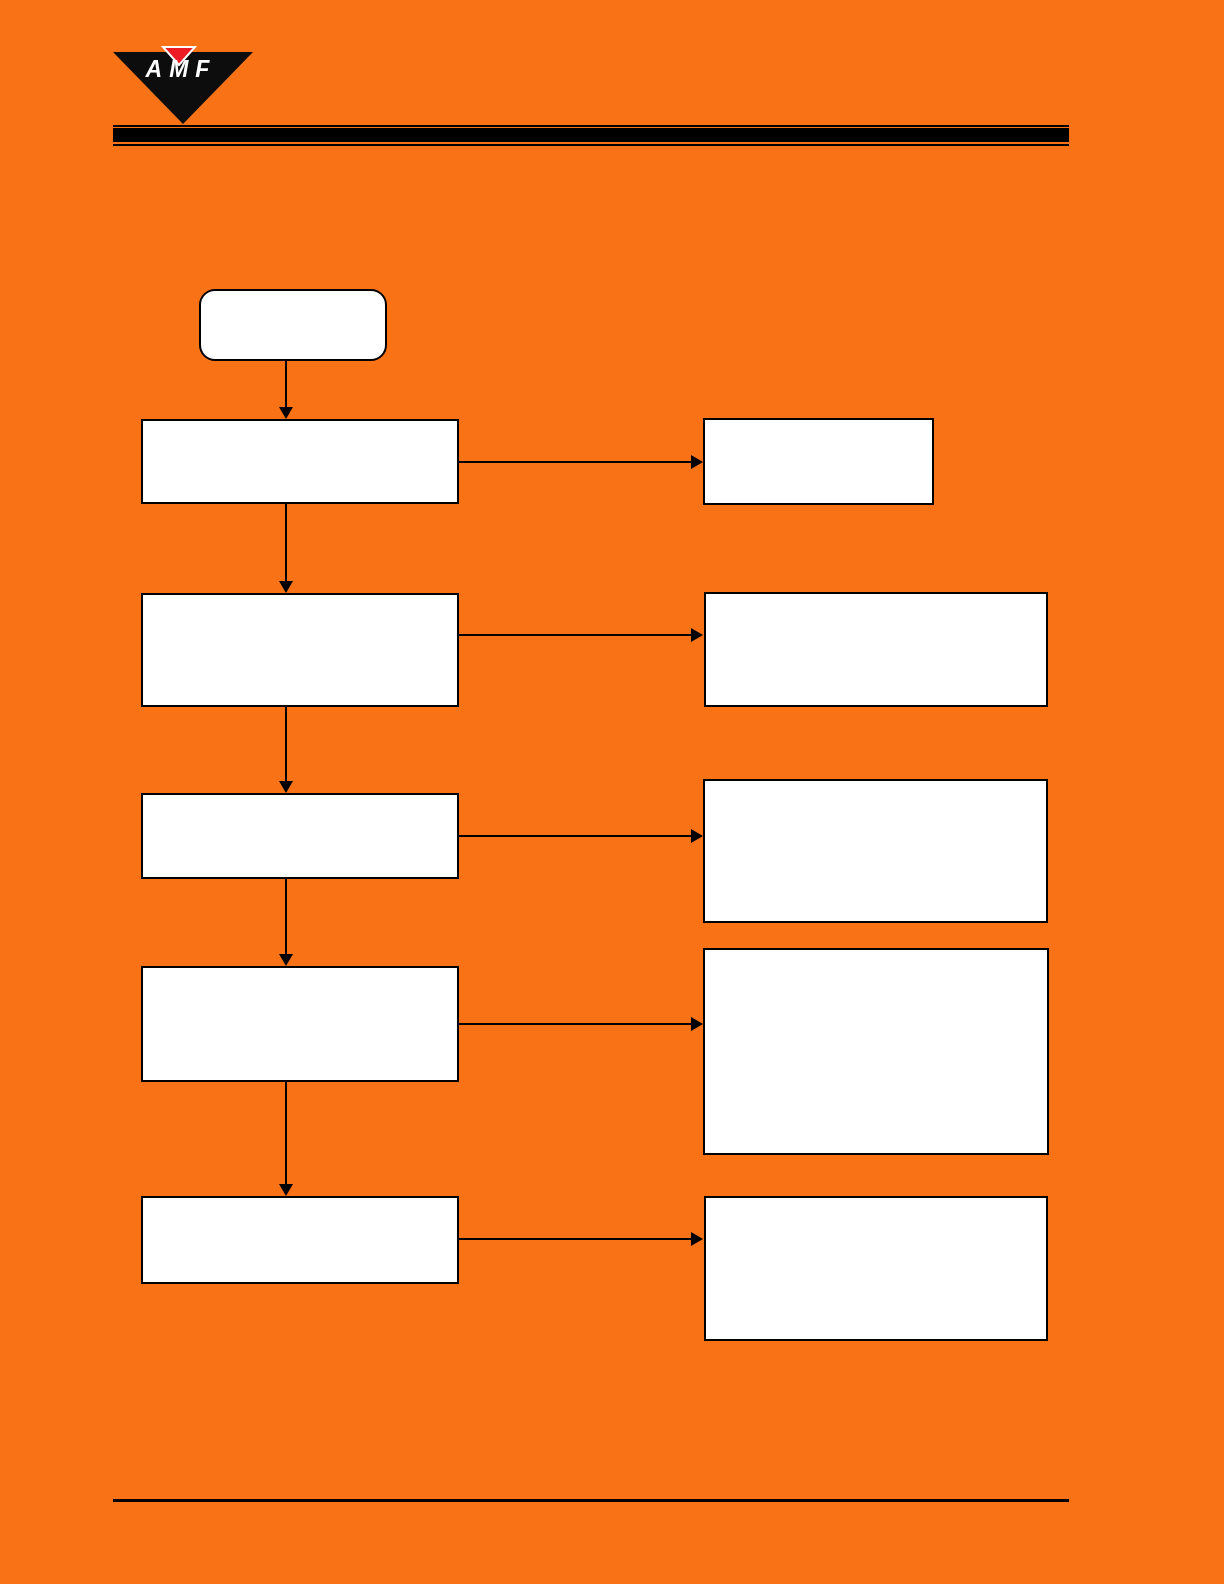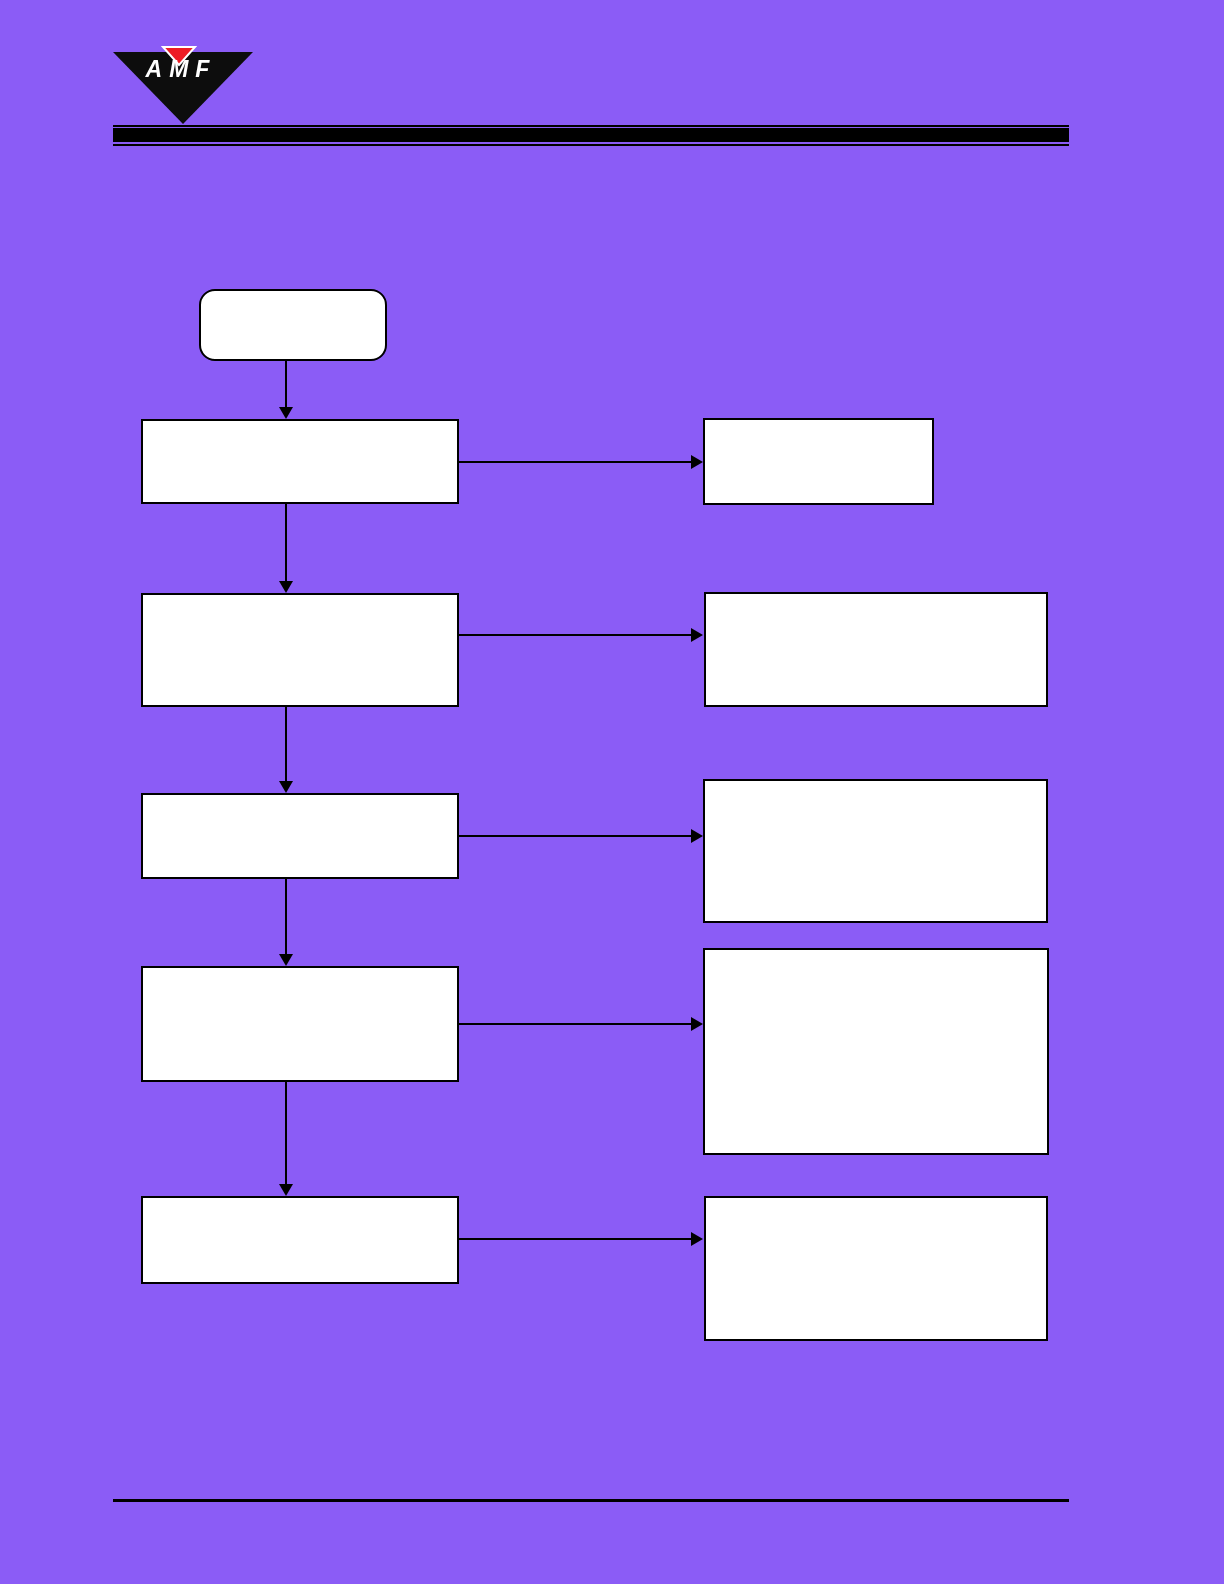--- a/index.html
+++ b/index.html
@@ -5,21 +5,21 @@
   html, body {
     margin: 0;
     padding: 0;
     background: #ffffff;
     font-family: "Liberation Sans", sans-serif;
   }
   .page {
     position: relative;
     width: 1224px;
     height: 1584px;
-    background: #8b5cf6;
+    background: #f97316;
     overflow: hidden;
   }
 
   
   .logo-svg {
     position: absolute;
     left: 112px;
     top: 46px;
     width: 142px;
     height: 80px;

